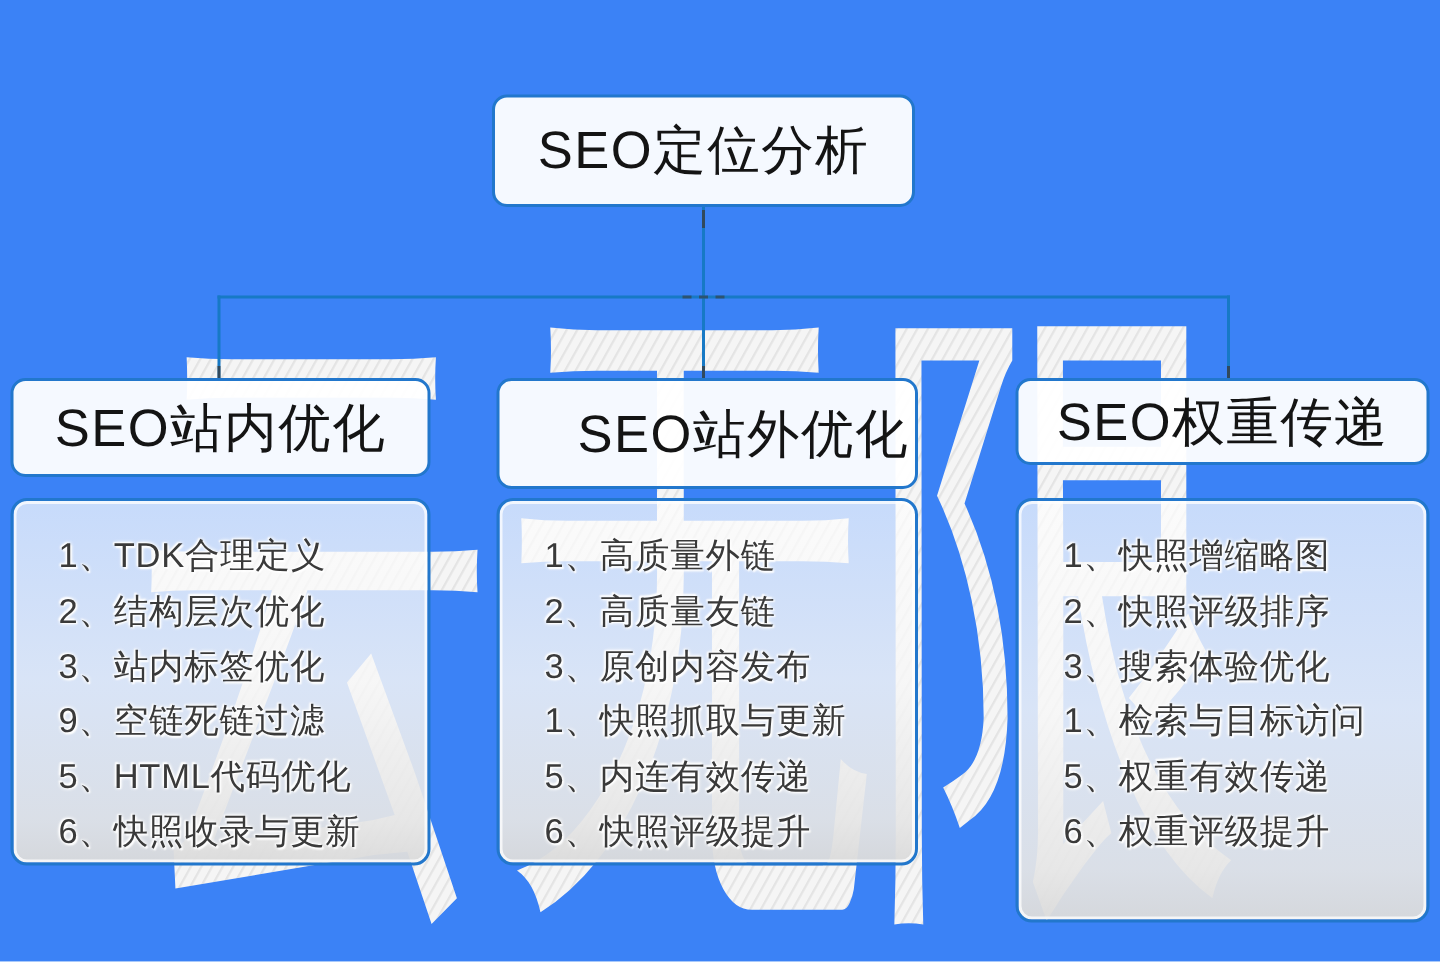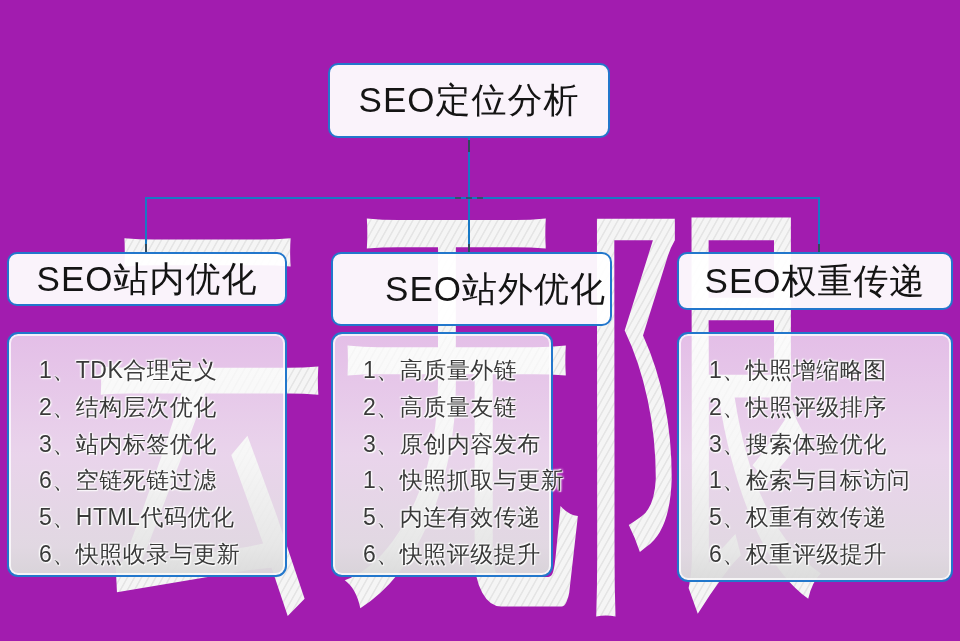--- a/index.html
+++ b/index.html
@@ -1,21 +1,21 @@
 <!DOCTYPE html>
 <html><head>
 <meta charset="utf-8">
 <style>
   html, body { margin: 0; padding: 0; background: #ffffff; }
   * { box-sizing: border-box; }
   .canvas {
     position: relative;
     width: 960px;
     height: 641px;
-    background: #a21caf;
+    background: #3b82f6;
     overflow: hidden;
     font-family: "Liberation Sans", "DejaVu Sans", sans-serif;
   }
 
   
   .watermark-svg { position: absolute; left: 0; top: 0; z-index: 0; }
 
   
   .line { position: absolute; z-index: 1; }
   .vline { width: 0; border-left: 2px solid #1779c5; }
@@ -84,48 +84,48 @@
   <div class="dash" style="left:468px; top:140px; height:12px;"></div>
   <div class="dash-h" style="left:455px; top:197px; width:28px;"></div>
   <div class="dash" style="left:145px; top:244px; height:8px;"></div>
   <div class="dash" style="left:468px; top:244px; height:8px;"></div>
   <div class="dash" style="left:818px; top:244px; height:8px;"></div>
 
   <div class="node root-node" style="left:328px; top:63px; width:282px; height:75px;">
     <span>SEO定位分析</span>
   </div>
 
-  <div class="node" style="left:7px; top:252px; width:280px; height:54px;align-items:center;">
+  <div class="node" style="left:7px; top:252px; width:280px; height:66px;align-items:center;">
     <span>SEO站内优化</span>
   </div>
   <div class="list-box" style="left:7px; top:332px; width:280px; height:245px;">
     <div class="list-item">1、TDK合理定义</div>
     <div class="list-item">2、结构层次优化</div>
     <div class="list-item">3、站内标签优化</div>
-    <div class="list-item">6、空链死链过滤</div>
+    <div class="list-item">9、空链死链过滤</div>
     <div class="list-item">5、HTML代码优化</div>
     <div class="list-item">6、快照收录与更新</div>
   </div>
 
   <div class="node" style="left:331px; top:252px; width:281px; height:74px;padding-left:48px;">
     <span>SEO站外优化</span>
   </div>
-  <div class="list-box" style="left:331px; top:332px; width:222px; height:245px;">
+  <div class="list-box" style="left:331px; top:332px; width:281px; height:245px;">
     <div class="list-item">1、高质量外链</div>
     <div class="list-item">2、高质量友链</div>
     <div class="list-item">3、原创内容发布</div>
     <div class="list-item">1、快照抓取与更新</div>
     <div class="list-item">5、内连有效传递</div>
     <div class="list-item">6、快照评级提升</div>
   </div>
 
   <div class="node" style="left:677px; top:252px; width:276px; height:58px;">
     <span>SEO权重传递</span>
   </div>
-  <div class="list-box" style="left:677px; top:332px; width:276px; height:250px;">
+  <div class="list-box" style="left:677px; top:332px; width:276px; height:283px;">
     <div class="list-item">1、快照增缩略图</div>
     <div class="list-item">2、快照评级排序</div>
     <div class="list-item">3、搜索体验优化</div>
     <div class="list-item">1、检索与目标访问</div>
     <div class="list-item">5、权重有效传递</div>
     <div class="list-item">6、权重评级提升</div>
   </div>
 
 </div>
 

